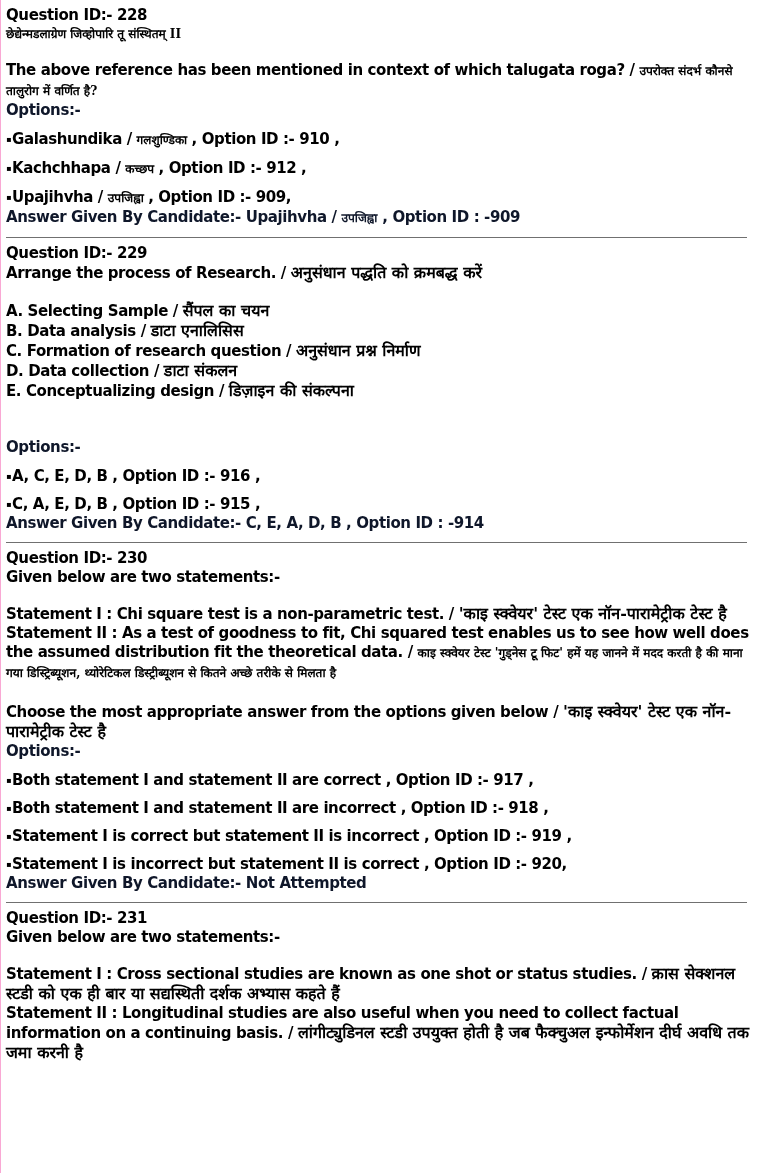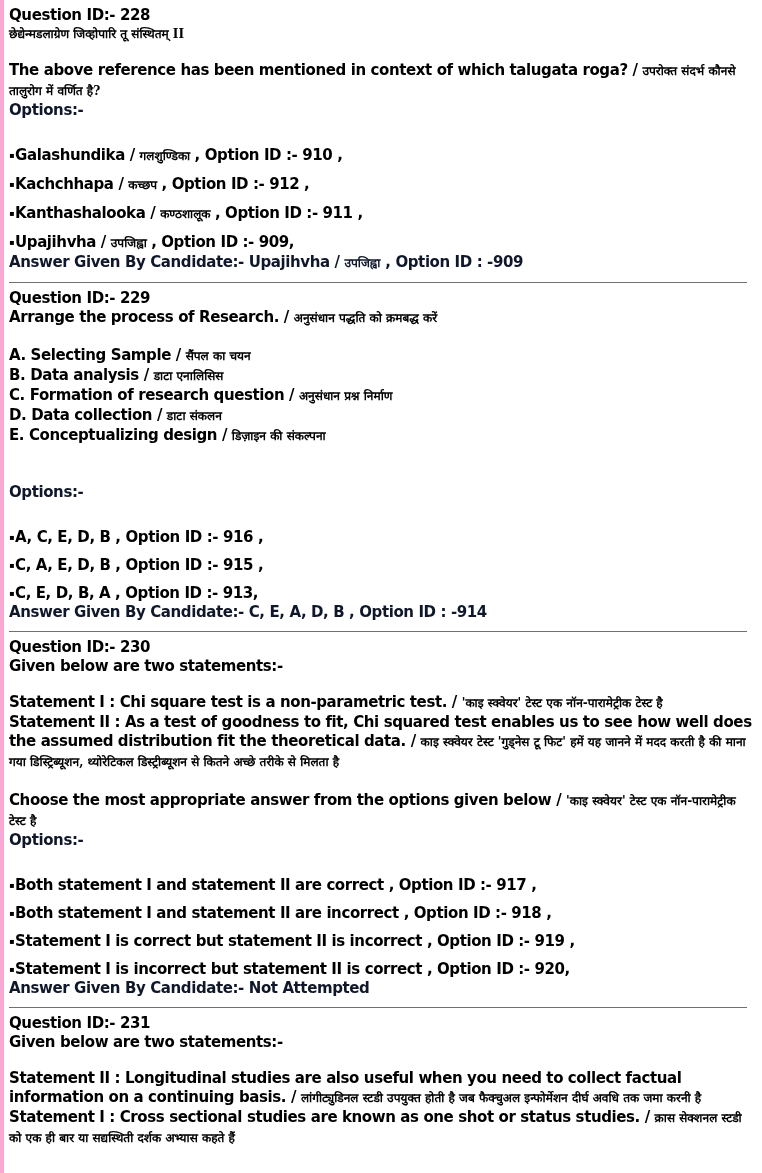--- a/index.html
+++ b/index.html
@@ -4,37 +4,37 @@
 <style>
   * { box-sizing: border-box; }
   html, body { margin: 0; padding: 0; background: #fff; }
   body {
     width: 762px; height: 1173px; overflow: hidden;
     font-family: "DejaVu Sans", "Liberation Sans", sans-serif;
     color: #000;
   }
   .page {
     width: 762px; min-height: 1173px;
-    border-left: 4px solid #f9a8d4;
+    border-left: 1px solid #f9a8d4;
     padding: 6px 8px 0 5px;
   }
   .line { font-size: 15px; line-height: 19px; letter-spacing: -0.4px; }
   .bold { font-weight: bold; }
   .blue { color: #0f172a; }
   .hi-lg {
     font-family: "DejaVu Serif", "Liberation Serif", serif;
     font-weight: bold; font-size: 12px; letter-spacing: 0;
   }
   .hi-sm {
     font-family: "DejaVu Serif", "Liberation Serif", serif;
-    font-weight: bold; font-size: 12px; letter-spacing: 0;
+    font-weight: bold; font-size: 16px; letter-spacing: 0;
   }
   .bullet { font-size: 8px; vertical-align: 2px; margin-right: 1px; }
   .opt { margin-top: 9px; }
-  .opt-first { margin-top: 26px; }
+  .opt-first { margin-top: 10px; }
   .divider {
     border: none; border-top: 1px solid #707070;
     margin: 9px 0 6px 0; width: 99%;
   }
   .gap17 { height: 17px; }
   .gap18 { height: 18px; }
   .gap19 { height: 19px; }
   .gap37 { height: 37px; }
 </style>
 </head>
@@ -51,24 +51,20 @@
     </div>
     <div class="line bold blue">Options:-</div>
 
     <div class="line opt opt-first">
       <span class="bullet">▪</span><span class="bold">Galashundika</span><span class="bold"> / </span><span class="hi-lg">गलशुण्डिका</span>
       <span class="bold">, Option ID :- 910 ,</span>
     </div>
     <div class="line opt">
       <span class="bullet">▪</span><span class="bold">Kachchhapa</span><span class="bold"> / </span><span class="hi-lg">कच्छप</span>
       <span class="bold">, Option ID :- 912 ,</span>
-    </div>
-    <div class="line opt">
-      <span class="bullet">▪</span><span class="bold">Kanthashalooka</span><span class="bold"> / </span><span class="hi-lg">कण्ठशालूक</span>
-      <span class="bold">, Option ID :- 911 ,</span>
     </div>
     <div class="line opt">
       <span class="bullet">▪</span><span class="bold">Upajihvha</span><span class="bold"> / </span><span class="hi-lg">उपजिह्वा</span>
       <span class="bold">, Option ID :- 909,</span>
     </div>
 
     <div class="line bold blue">
       <span>Answer Given By Candidate:- Upajihvha</span><span> / </span><span class="hi-lg">उपजिह्वा</span>
       <span>, Option ID : -909</span>
     </div>
@@ -100,23 +96,20 @@
     </div>
 
     <div class="gap37"></div>
     <div class="line bold blue">Options:-</div>
 
     <div class="line opt opt-first">
       <span class="bullet">▪</span><span class="bold">A, C, E, D, B , Option ID :- 916 ,</span>
     </div>
     <div class="line opt">
       <span class="bullet">▪</span><span class="bold">C, A, E, D, B , Option ID :- 915 ,</span>
-    </div>
-    <div class="line opt">
-      <span class="bullet">▪</span><span class="bold">C, E, D, B, A , Option ID :- 913,</span>
     </div>
 
     <div class="line bold blue">Answer Given By Candidate:- C, E, A, D, B , Option ID : -914</div>
   </section>
 
   <hr class="divider">
 
   <section>
     <div class="line bold">Question ID:- 230</div>
     <div class="line bold">Given below are two statements:-</div>
@@ -152,20 +145,20 @@
   </section>
 
   <hr class="divider">
 
   <section>
     <div class="line bold">Question ID:- 231</div>
     <div class="line bold">Given below are two statements:-</div>
     <div class="gap17"></div>
 
     <div class="line">
-      <span class="bold">Statement II : Longitudinal studies are also useful when you need to collect factual information on a continuing basis.</span><span class="bold"> / </span><span class="hi-sm">लांगीट्युडिनल स्टडी उपयुक्त होती है जब फैक्चुअल इन्फोर्मेशन दीर्घ अवधि तक जमा करनी है</span>
+      <span class="bold">Statement I : Cross sectional studies are known as one shot or status studies.</span><span class="bold"> / </span><span class="hi-sm">क्रास सेक्शनल स्टडी को एक ही बार या सद्यस्थिती दर्शक अभ्यास कहते हैं</span>
     </div>
     <div class="line">
-      <span class="bold">Statement I : Cross sectional studies are known as one shot or status studies.</span><span class="bold"> / </span><span class="hi-sm">क्रास सेक्शनल स्टडी को एक ही बार या सद्यस्थिती दर्शक अभ्यास कहते हैं</span>
+      <span class="bold">Statement II : Longitudinal studies are also useful when you need to collect factual information on a continuing basis.</span><span class="bold"> / </span><span class="hi-sm">लांगीट्युडिनल स्टडी उपयुक्त होती है जब फैक्चुअल इन्फोर्मेशन दीर्घ अवधि तक जमा करनी है</span>
     </div>
   </section>
 
 </div>
 
 </body></html>

